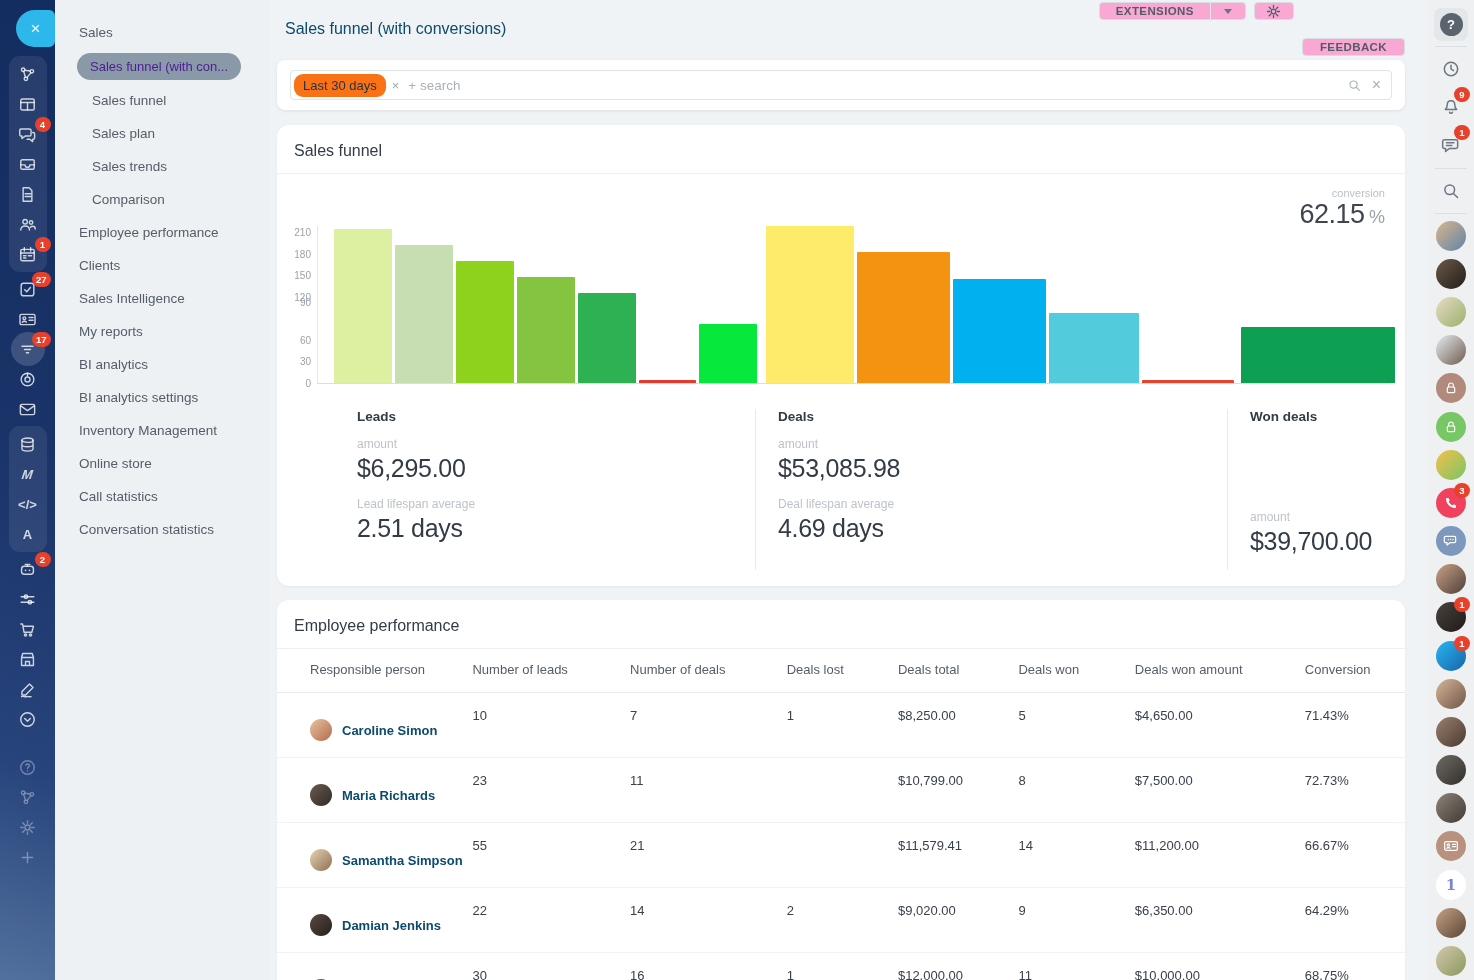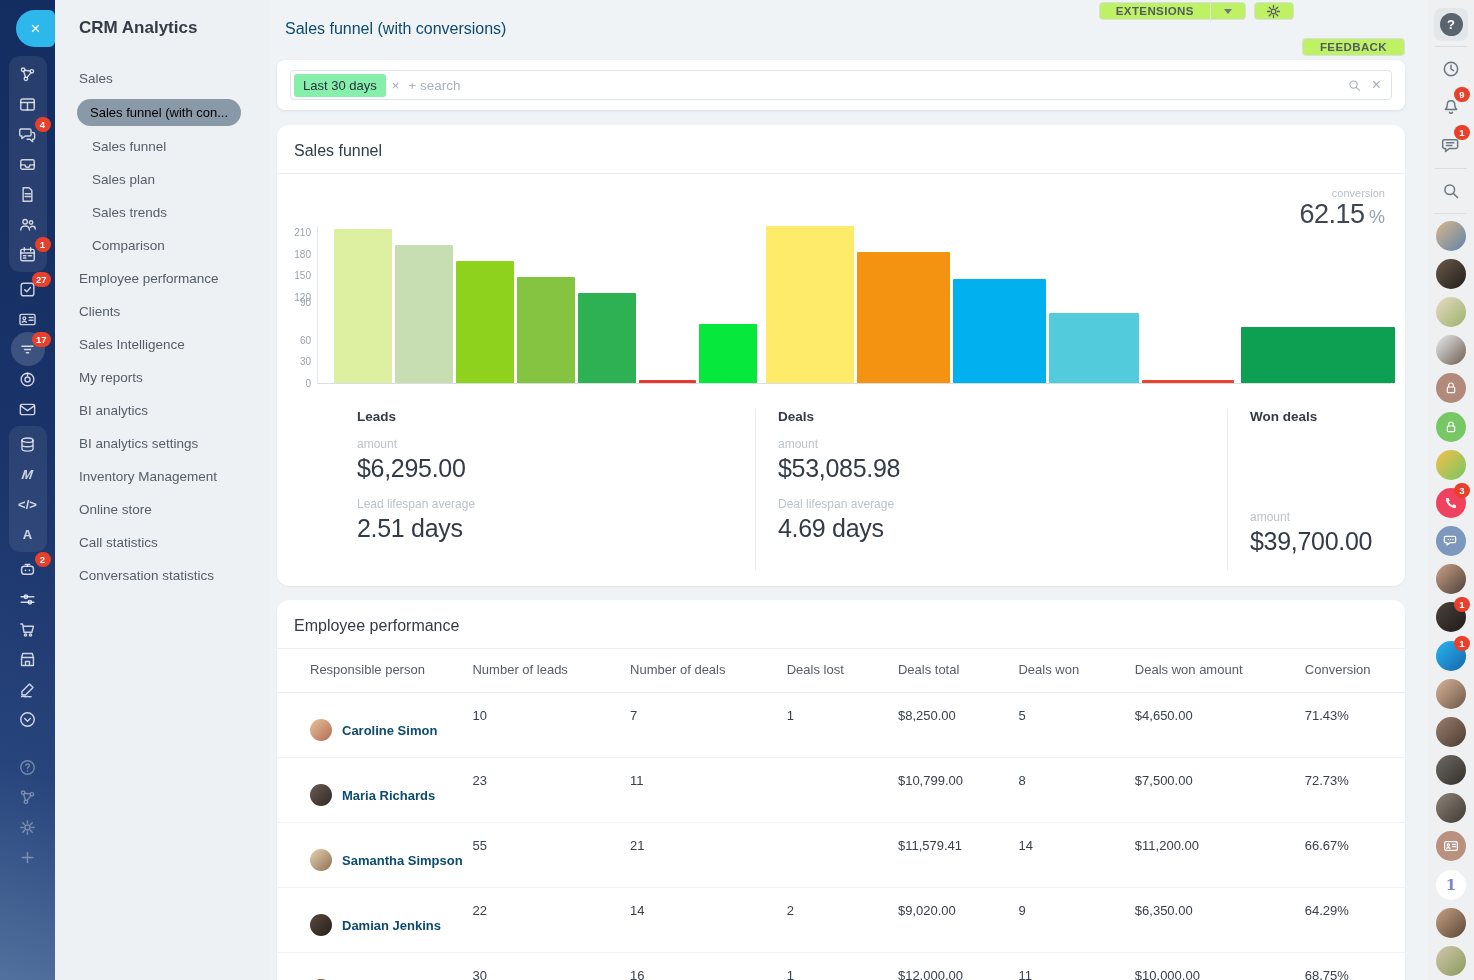--- a/index.html
+++ b/index.html
@@ -28,47 +28,47 @@
   .badge { position:absolute; top:-2px; right:-4px; min-width:16px; height:15px; padding:0 4px;
     background:#e8402a; border-radius:8px; color:#fff; font-size:9.5px; font-weight:bold;
     display:flex; align-items:center; justify-content:center; z-index:2; }
 
   
   .sidebar { width:215px; flex:0 0 215px; background:#eef1f3; padding-top:16px; }
   .sidebar-title { font-size:17px; font-weight:bold; color:#333b46; padding:2px 0 24px 24px; }
   .side-item { font-size:13.5px; color:#545d68; padding:9px 8px 9px 24px; cursor:pointer; }
   .side-item.sub { padding-left:37px; }
   .side-item.active { padding:4px 0; }
-  .side-item.active span { background:#8a99a8; color:#000000; border-radius:14px; padding:6px 13px;
+  .side-item.active span { background:#8a99a8; color:#4c1d95; border-radius:14px; padding:6px 13px;
     font-size:13px; margin-left:22px; display:inline-block; }
 
   
   .main { flex:1; min-width:0; padding:0 23px 0 7px; }
   .page-header { height:58px; display:flex; align-items:center; justify-content:space-between; padding-left:8px; }
   .page-title { font-size:16px; font-weight:400; color:#0c4a6e; }
   .hdr-actions { display:flex; gap:8px; }
-  .btn { background:#bef264; border:1px solid #d9dee3; border-radius:4px; height:18px;
+  .btn { background:#f9a8d4; border:1px solid #d9dee3; border-radius:4px; height:18px;
     display:flex; align-items:center; font-size:11.5px; font-weight:bold; letter-spacing:.4px;
     color:#525b66; cursor:pointer; }
   .btn-split { padding:0; }
   .btn-split .lbl { padding:0 16px; }
   .btn-split .sep { width:1px; height:21px; background:#e2e6ea; }
   .btn-split .caret-box { padding:0 13px; display:flex; align-items:center; }
   .caret { width:0; height:0; border-left:4px solid transparent; border-right:4px solid transparent;
     border-top:5px solid #6b7480; }
   .btn-icon { width:40px; justify-content:center; }
   .btn-icon svg { width:17px; height:17px; }
   .btn-plain { padding:0 17px;margin-top:36px; }
 
   
   .filter-panel { background:#fff; border-radius:8px; padding:10px 13px; margin:2px 0 15px;
     box-shadow:0 1px 3px rgba(83,92,105,.12); }
   .filter-field { border:1px solid #dfe4e8; border-radius:4px; height:30px; display:flex;
     align-items:center; padding:0 10px 0 3px; }
-  .chip { background:#86efac; border-radius:3px; padding:4px 9px; font-size:13px; color:#29323c; cursor:pointer; }
+  .chip { background:#f97316; border-radius:9px; padding:4px 9px; font-size:13px; color:#29323c; cursor:pointer; }
   .chip-x { color:#9aa6af; font-size:13px; margin:0 9px 0 6px; cursor:pointer; }
   .filter-placeholder { color:#a8b1ba; font-size:13.5px; }
   .filter-right { margin-left:auto; display:flex; align-items:center; gap:10px; color:#a7b0b8; }
   .filter-right svg { width:15px; height:15px; }
   .filter-clear { font-size:16px; color:#a7b0b8; cursor:pointer; line-height:1; }
 
   
   .card { background:#fff; border-radius:12px; box-shadow:0 1px 2px rgba(83,92,105,.08); margin-bottom:14px; }
   .card-title { font-size:16px; font-weight:500; color:#333b46; padding:17px 17px 13px; }
   .card-divider { height:1px; background:#eef1f3; }
@@ -397,21 +397,20 @@
       </div>
       <div class="rail-item dim">
         <svg viewBox="0 0 24 24" fill="none" stroke="currentColor" stroke-width="1.8" stroke-linecap="round" stroke-linejoin="round">
           <use href="#i-plus"></use>
         </svg>
       </div>
     </div>
 </div>
 
 <aside class="sidebar">
-  <div class="sidebar-title">CRM Analytics</div>
   <nav id="sidebar-list">
       <div class="side-item">Sales</div>
       <div class="side-item sub active"><span>Sales funnel (with con...</span></div>
       <div class="side-item sub">Sales funnel</div>
       <div class="side-item sub">Sales plan</div>
       <div class="side-item sub">Sales trends</div>
       <div class="side-item sub">Comparison</div>
       <div class="side-item">Employee performance</div>
       <div class="side-item">Clients</div>
       <div class="side-item">Sales Intelligence</div>

